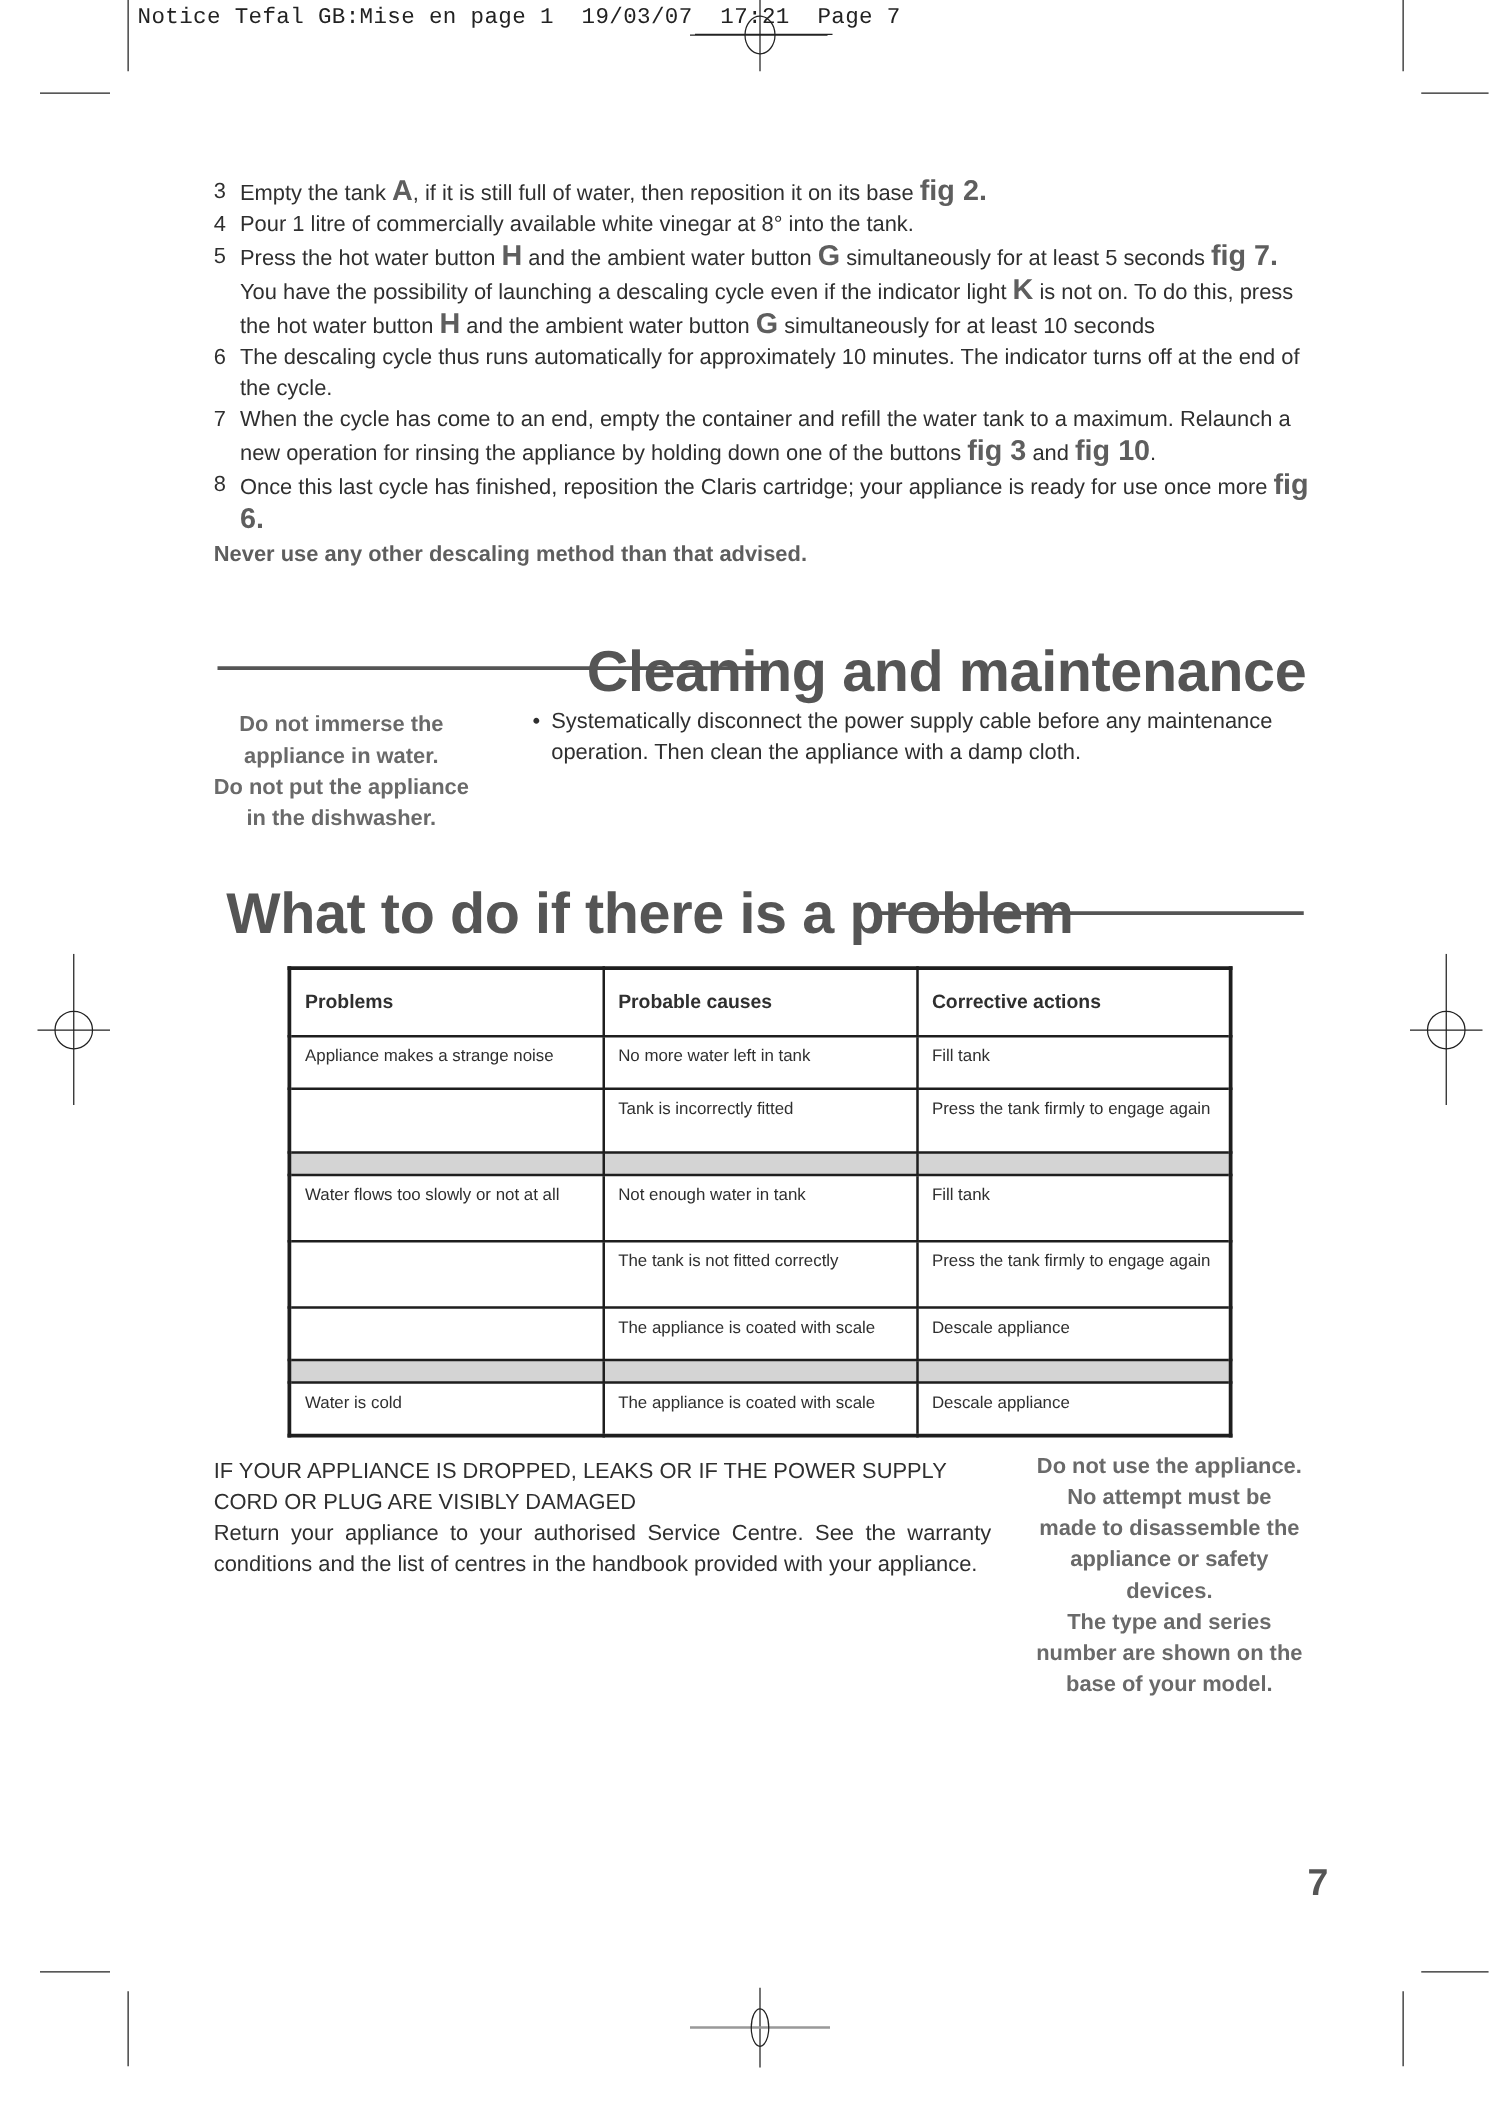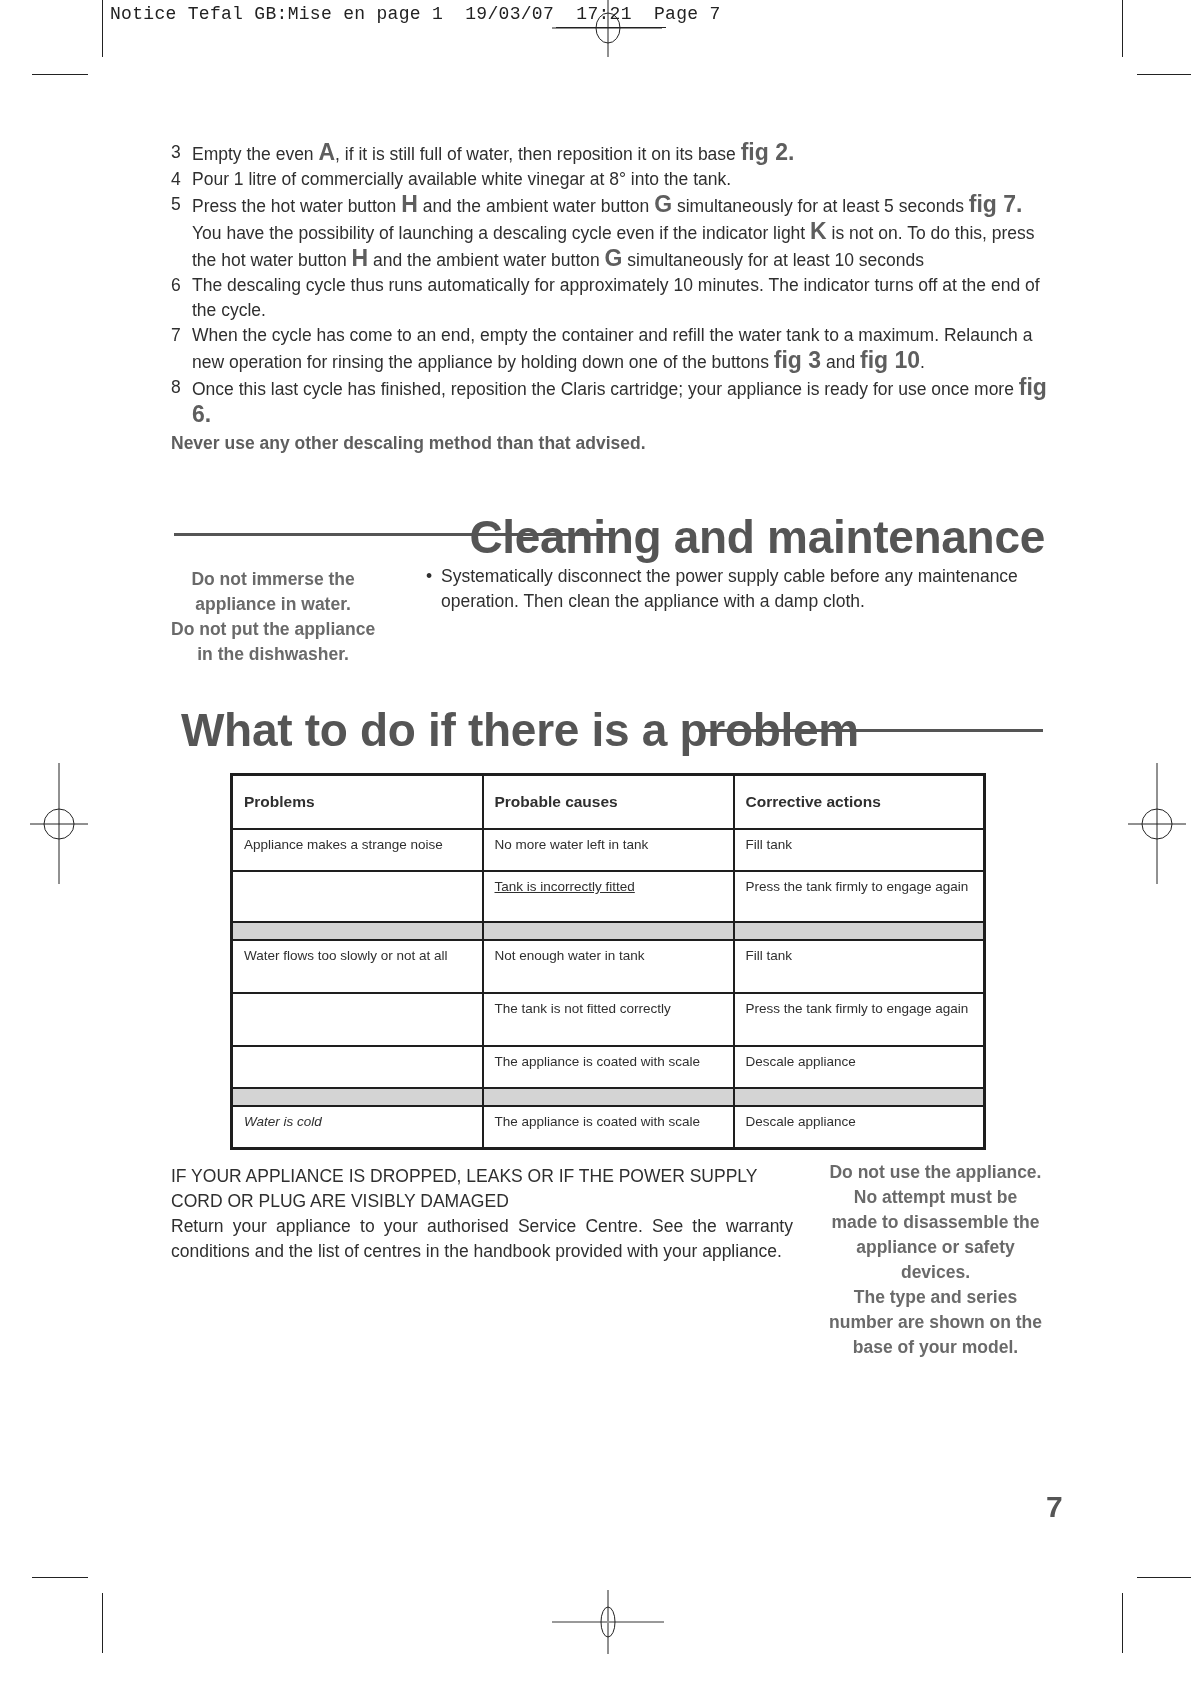--- a/index.html
+++ b/index.html
@@ -79,21 +79,21 @@
 <svg class="reg" style="left:550px; top:1590px;" width="120" height="66">
   <line x1="58" y1="0" x2="58" y2="64" stroke="#222" stroke-width="1"></line>
   <line x1="2" y1="32" x2="114" y2="32" stroke="#999" stroke-width="2"></line>
   <ellipse cx="58" cy="32" rx="7" ry="15" fill="none" stroke="#222" stroke-width="1"></ellipse>
 </svg>
 
 <div class="steps">
   <div id="steps-list">
       <div class="step">
         <span class="num">3</span>
-        <span class="txt"><span>Empty the even </span><span class="big">A</span><span>, if it is still full of water, then reposition it on its base </span><span class="big">fig 2.</span></span>
+        <span class="txt"><span>Empty the tank </span><span class="big">A</span><span>, if it is still full of water, then reposition it on its base </span><span class="big">fig 2.</span></span>
       </div>
       <div class="step">
         <span class="num">4</span>
         <span class="txt"><span>Pour 1 litre of commercially available white vinegar at 8° into the tank.</span></span>
       </div>
       <div class="step">
         <span class="num">5</span>
         <span class="txt"><span>Press the hot water button </span><span class="big">H</span><span> and the ambient water button </span><span class="big">G</span><span> simultaneously for at least 5 seconds </span><span class="big">fig 7.</span><span> You have the possibility of launching a descaling cycle even if the indicator light </span><span class="big">K</span><span> is not on. To do this, press the hot water button </span><span class="big">H</span><span> and the ambient water button </span><span class="big">G</span><span> simultaneously for at least 10 seconds</span></span>
       </div>
       <div class="step">
@@ -144,21 +144,21 @@
     </tr>
   </thead>
   <tbody id="tbl-body">
       <tr>
         <td style="height: 33px;">Appliance makes a strange noise</td>
         <td style="height: 33px;">No more water left in tank</td>
         <td style="height: 33px;">Fill tank</td>
       </tr>
       <tr>
         <td style="height: 42px;"></td>
-        <td style="height: 42px; text-decoration: underline;">Tank is incorrectly fitted</td>
+        <td style="height: 42px;">Tank is incorrectly fitted</td>
         <td style="height: 42px;">Press the tank firmly to engage again</td>
       </tr>
       <tr class="sep">
         <td></td>
         <td></td>
         <td></td>
       </tr>
       <tr>
         <td style="height: 44px;">Water flows too slowly or not at all</td>
         <td style="height: 44px;">Not enough water in tank</td>
@@ -173,21 +173,21 @@
         <td style="height: 33px;"></td>
         <td style="height: 33px;">The appliance is coated with scale</td>
         <td style="height: 33px;">Descale appliance</td>
       </tr>
       <tr class="sep">
         <td></td>
         <td></td>
         <td></td>
       </tr>
       <tr>
-        <td style="height: 33px; font-style: italic;">Water is cold</td>
+        <td style="height: 33px;">Water is cold</td>
         <td style="height: 33px;">The appliance is coated with scale</td>
         <td style="height: 33px;">Descale appliance</td>
       </tr>
     </tbody>
 </table>
 
 <div class="para">
   <p style="text-align:left;">IF YOUR APPLIANCE IS DROPPED, LEAKS OR IF THE POWER SUPPLY CORD OR PLUG ARE VISIBLY DAMAGED</p>
   <p>Return your appliance to your authorised Service Centre. See the warranty conditions and the list of centres in the handbook provided with your appliance.</p>
 </div>

